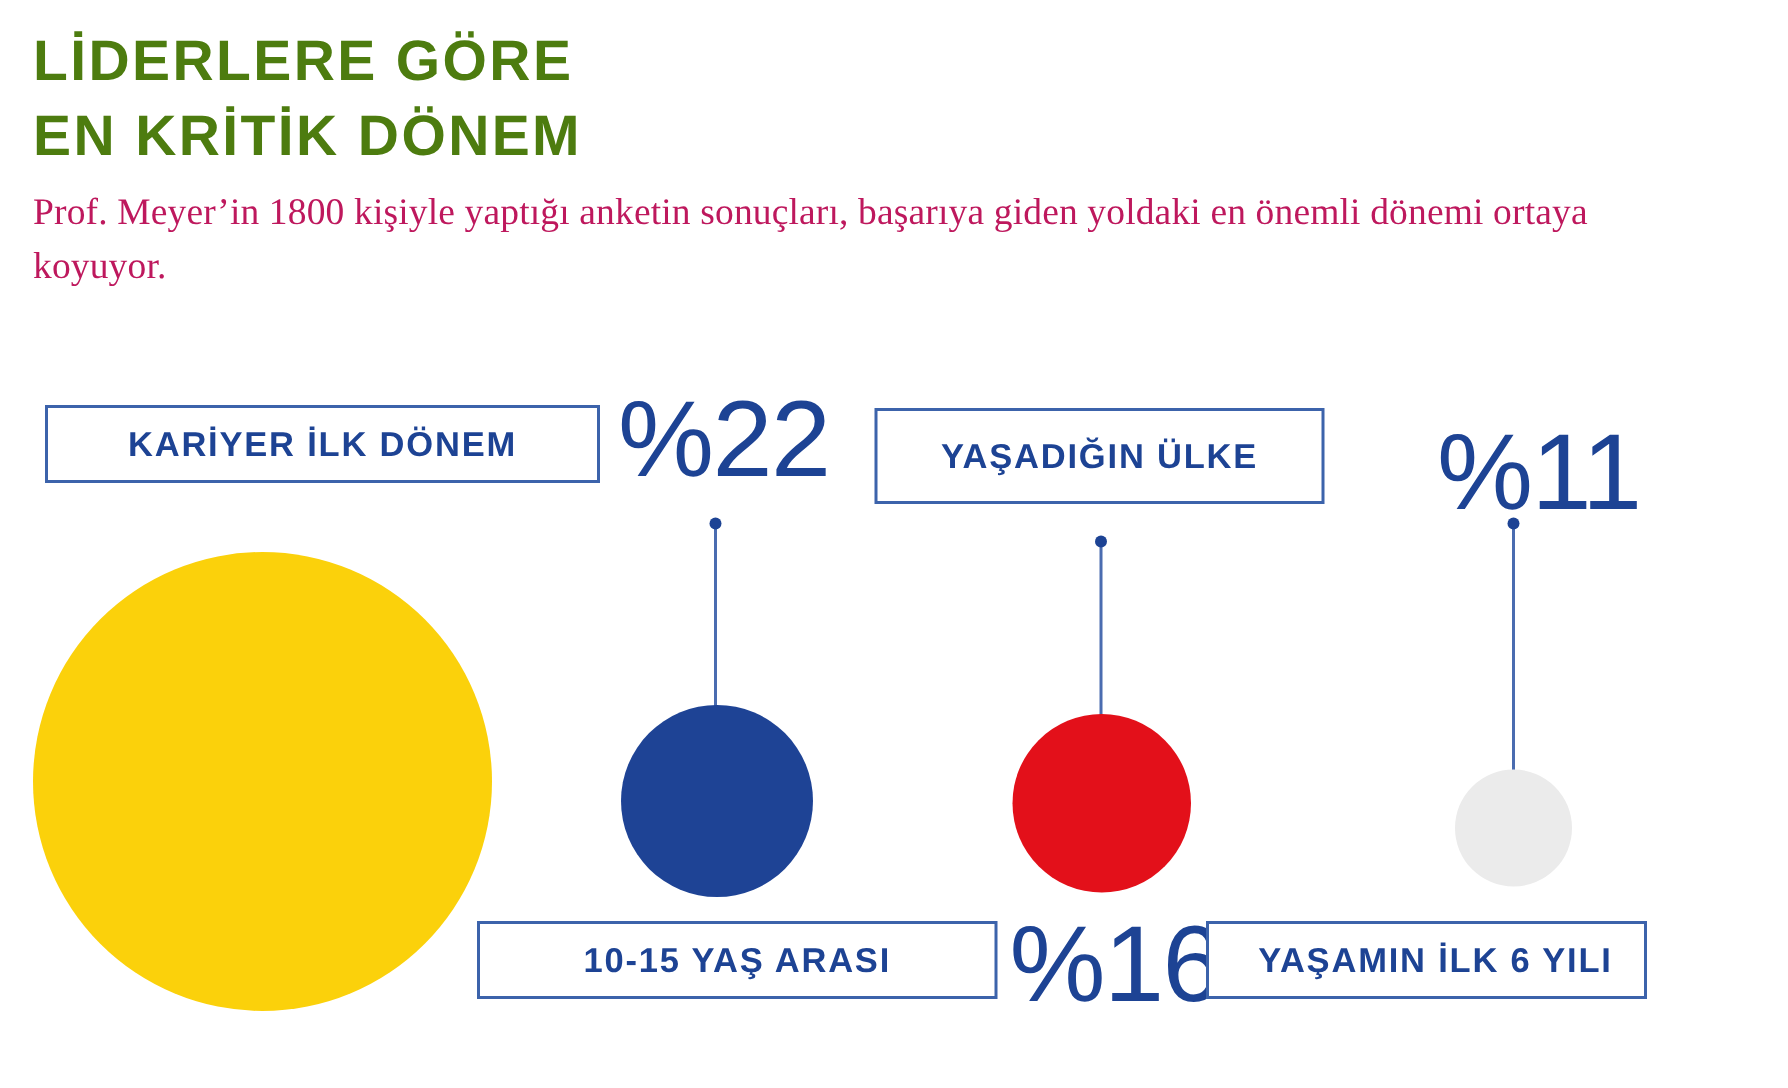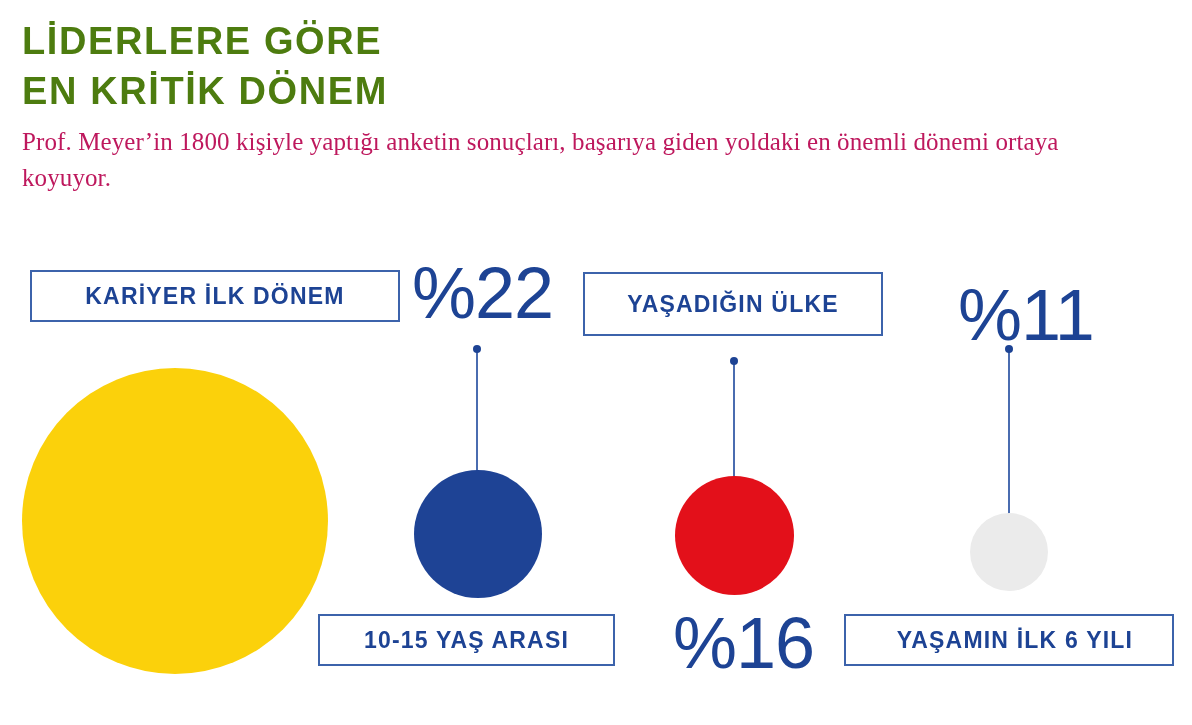--- a/index.html
+++ b/index.html
@@ -105,33 +105,33 @@
   #pct-51 {
     left: 22px; top: 368px; width: 306px; height: 306px;
     display: flex; align-items: center; justify-content: center;
     font-size: 104px; line-height: 104px; letter-spacing: -2px;
   }
 
   
   #pct-22           { left: 412px; top: 262px; }
   #conn-22          { left: 476px; top: 348px; height: 132px; }
   #circle-blue      { left: 414px; top: 470px; width: 128px; height: 128px; background: #1e4395; }
-  #tag-10-15        { left: 318px; top: 614px; width: 297px; height: 52px; }
+  #tag-10-15        { left: 318px; top: 614px; width: 347px; height: 52px; }
 
   
   #tag-ulke         { left: 583px; top: 272px; width: 300px; height: 64px; }
   #conn-16          { left: 733px; top: 360px; height: 120px; }
   #circle-red       { left: 675px; top: 476px; width: 119px; height: 119px; background: #e3101a; }
   #pct-16           { left: 673px; top: 612px; }
 
   
   #pct-11           { left: 958px; top: 264px; margin-top: 20px; }
   #conn-11          { left: 1008px; top: 348px; height: 170px; }
   #circle-grey      { left: 970px; top: 513px; width: 78px; height: 78px; background: #ebebeb; }
-  #tag-yasamin      { left: 844px; top: 614px; width: 330px; height: 52px; padding-left: 12px; }
+  #tag-yasamin      { left: 804px; top: 614px; width: 294px; height: 52px; padding-left: 12px; }
 </style>
 </head>
 <body>
 
 <div id="infographic">
 
   <div class="title-block">
     <div class="title-line">LİDERLERE GÖRE</div>
     <div class="title-line">EN KRİTİK DÖNEM</div>
   </div>

